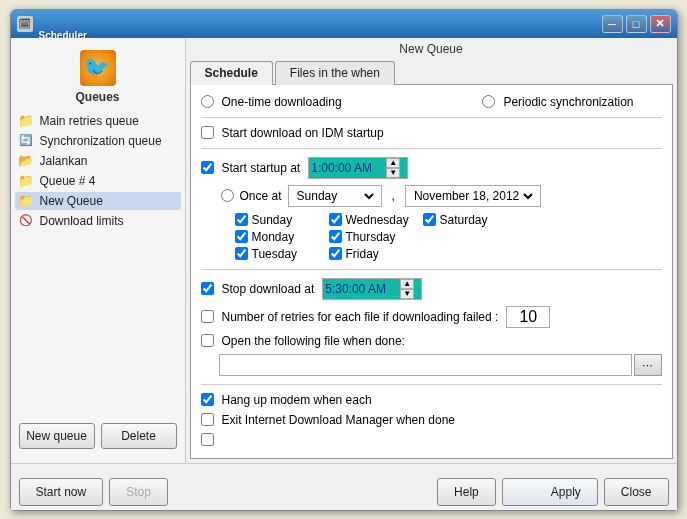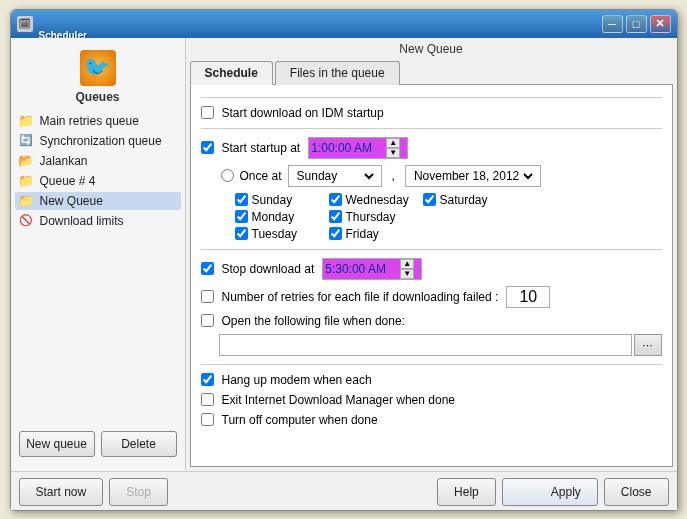--- a/index.html
+++ b/index.html
@@ -183,21 +183,21 @@
     
     input[type=radio], input[type=checkbox] {
       cursor: pointer;
     }
     label { cursor: default; user-select: none; }
     
     .time-input-wrap {
       display: flex;
       align-items: center;
       border: 1px solid #aaa;
-      background: #d946ef;
+      background: #14b8a6;
       height: 22px;
       padding: 0 2px;
       width: 100px;
     }
     .time-input-wrap input {
       border: none;
       outline: none;
       font-size: 12px;
       width: 75px;
       background: transparent;
@@ -314,20 +314,21 @@
     }
     .btn {
       height: 28px;
       padding: 0 16px;
       border: 1px solid #888;
       border-radius: 3px;
       background: linear-gradient(to bottom, #f8f8f8, #e0e0e0);
       cursor: pointer;
       font-size: 12px;
       color: #222;
+      margin-top: 8px;
     }
     .btn:disabled { color: #aaa; cursor: default; }
     .btn.apply {
       background: linear-gradient(to bottom, #f8f8f8, #dce4f0);
       padding-left: 48px;
     }
     
     .sidebar-bottom {
       margin-top: auto;
       display: flex;
@@ -409,25 +410,33 @@
         <button class="sidebar-btn">New queue</button>
         <button class="sidebar-btn">Delete</button>
       </div>
     </div>
 
     <div class="main-content">
       <div class="queue-title">New Queue</div>
 
       <div class="tabs">
         <div class="tab active">Schedule</div>
-        <div class="tab">Files in the queue</div>
+        <div class="tab">Files in the when</div>
       </div>
 
       <div class="panel">
 
+        <div class="row">
+          <input type="radio" name="dltype" id="onetime" style="">
+          <label for="onetime">One-time downloading</label>
+          <span style="flex:1"></span>
+          <input type="radio" name="dltype" id="periodic" style="">
+          <label for="periodic">Periodic synchronization</label>
+          <span style="width:20px"></span>
+        </div>
 
         <hr class="separator">
 
         <div class="row">
           <input type="checkbox" id="startup" style="">
           <label for="startup">Start download on IDM startup</label>
         </div>
 
         <hr class="separator">
 
@@ -538,21 +547,20 @@
           <label for="hangup">Hang up modem when each</label>
         </div>
 
         <div class="row">
           <input type="checkbox" id="exitidm" style="">
           <label for="exitidm">Exit Internet Download Manager when done</label>
         </div>
 
         <div class="row">
           <input type="checkbox" id="turnoff" style="">
-          <label for="turnoff">Turn off computer when done</label>
         </div>
 
       </div>
     </div>
   </div>
 
   <div class="bottom-bar">
     <div class="bottom-left">
       <button class="btn">Start now</button>
       <button class="btn" disabled="">Stop</button>

